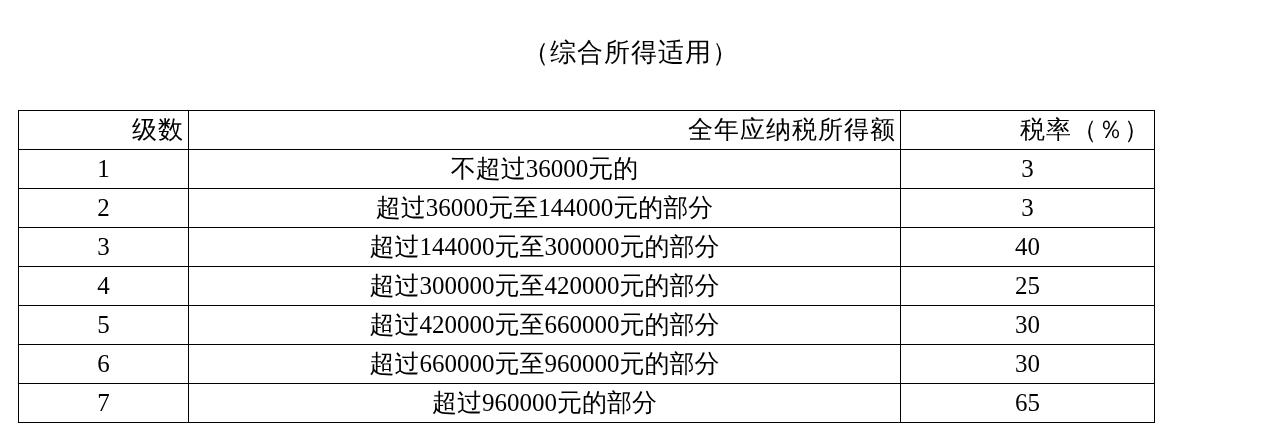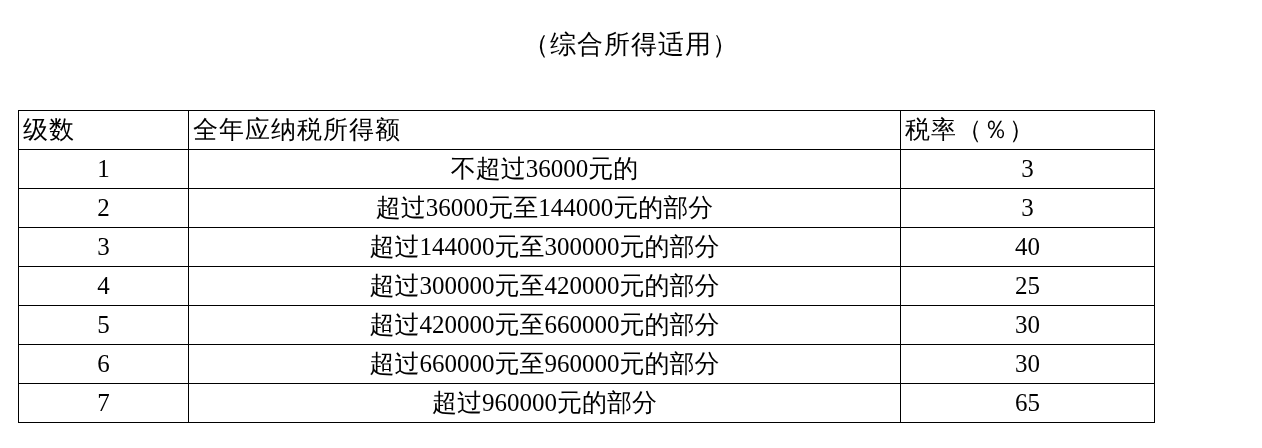--- a/index.html
+++ b/index.html
@@ -17,21 +17,21 @@
   .page {
     position: relative;
     width: 1262px;
     height: 448px;
     box-sizing: border-box;
   }
   .doc-subtitle {
     text-align: center;
     font-size: 26px;
     line-height: 1;
-    padding-top: 32px;
+    padding-top: 40px;
     letter-spacing: 1px;
     font-family: "Liberation Serif", "DejaVu Serif", serif;
   }
   .table-wrap {
     position: absolute;
     left: 18px;
     top: 110px;
     width: 1136px;
   }
   table.tax-table {
@@ -47,21 +47,21 @@
     padding: 0 4px;
     line-height: 1.05;
     font-family: "Liberation Serif", "DejaVu Serif", serif;
   }
   col.c-level { width: 170px; }
   col.c-range { width: 712px; }
   col.c-rate  { width: 254px; }
   .cell-left { text-align: center; padding-left: 12px; }
 
   thead td {
-    text-align: left;
+    text-align: right;
     letter-spacing: 1px;
   }
   tbody td.level {
     text-align: center;
   }
   tbody td.rate {
     text-align: center;
   }
 </style>
 </head>

